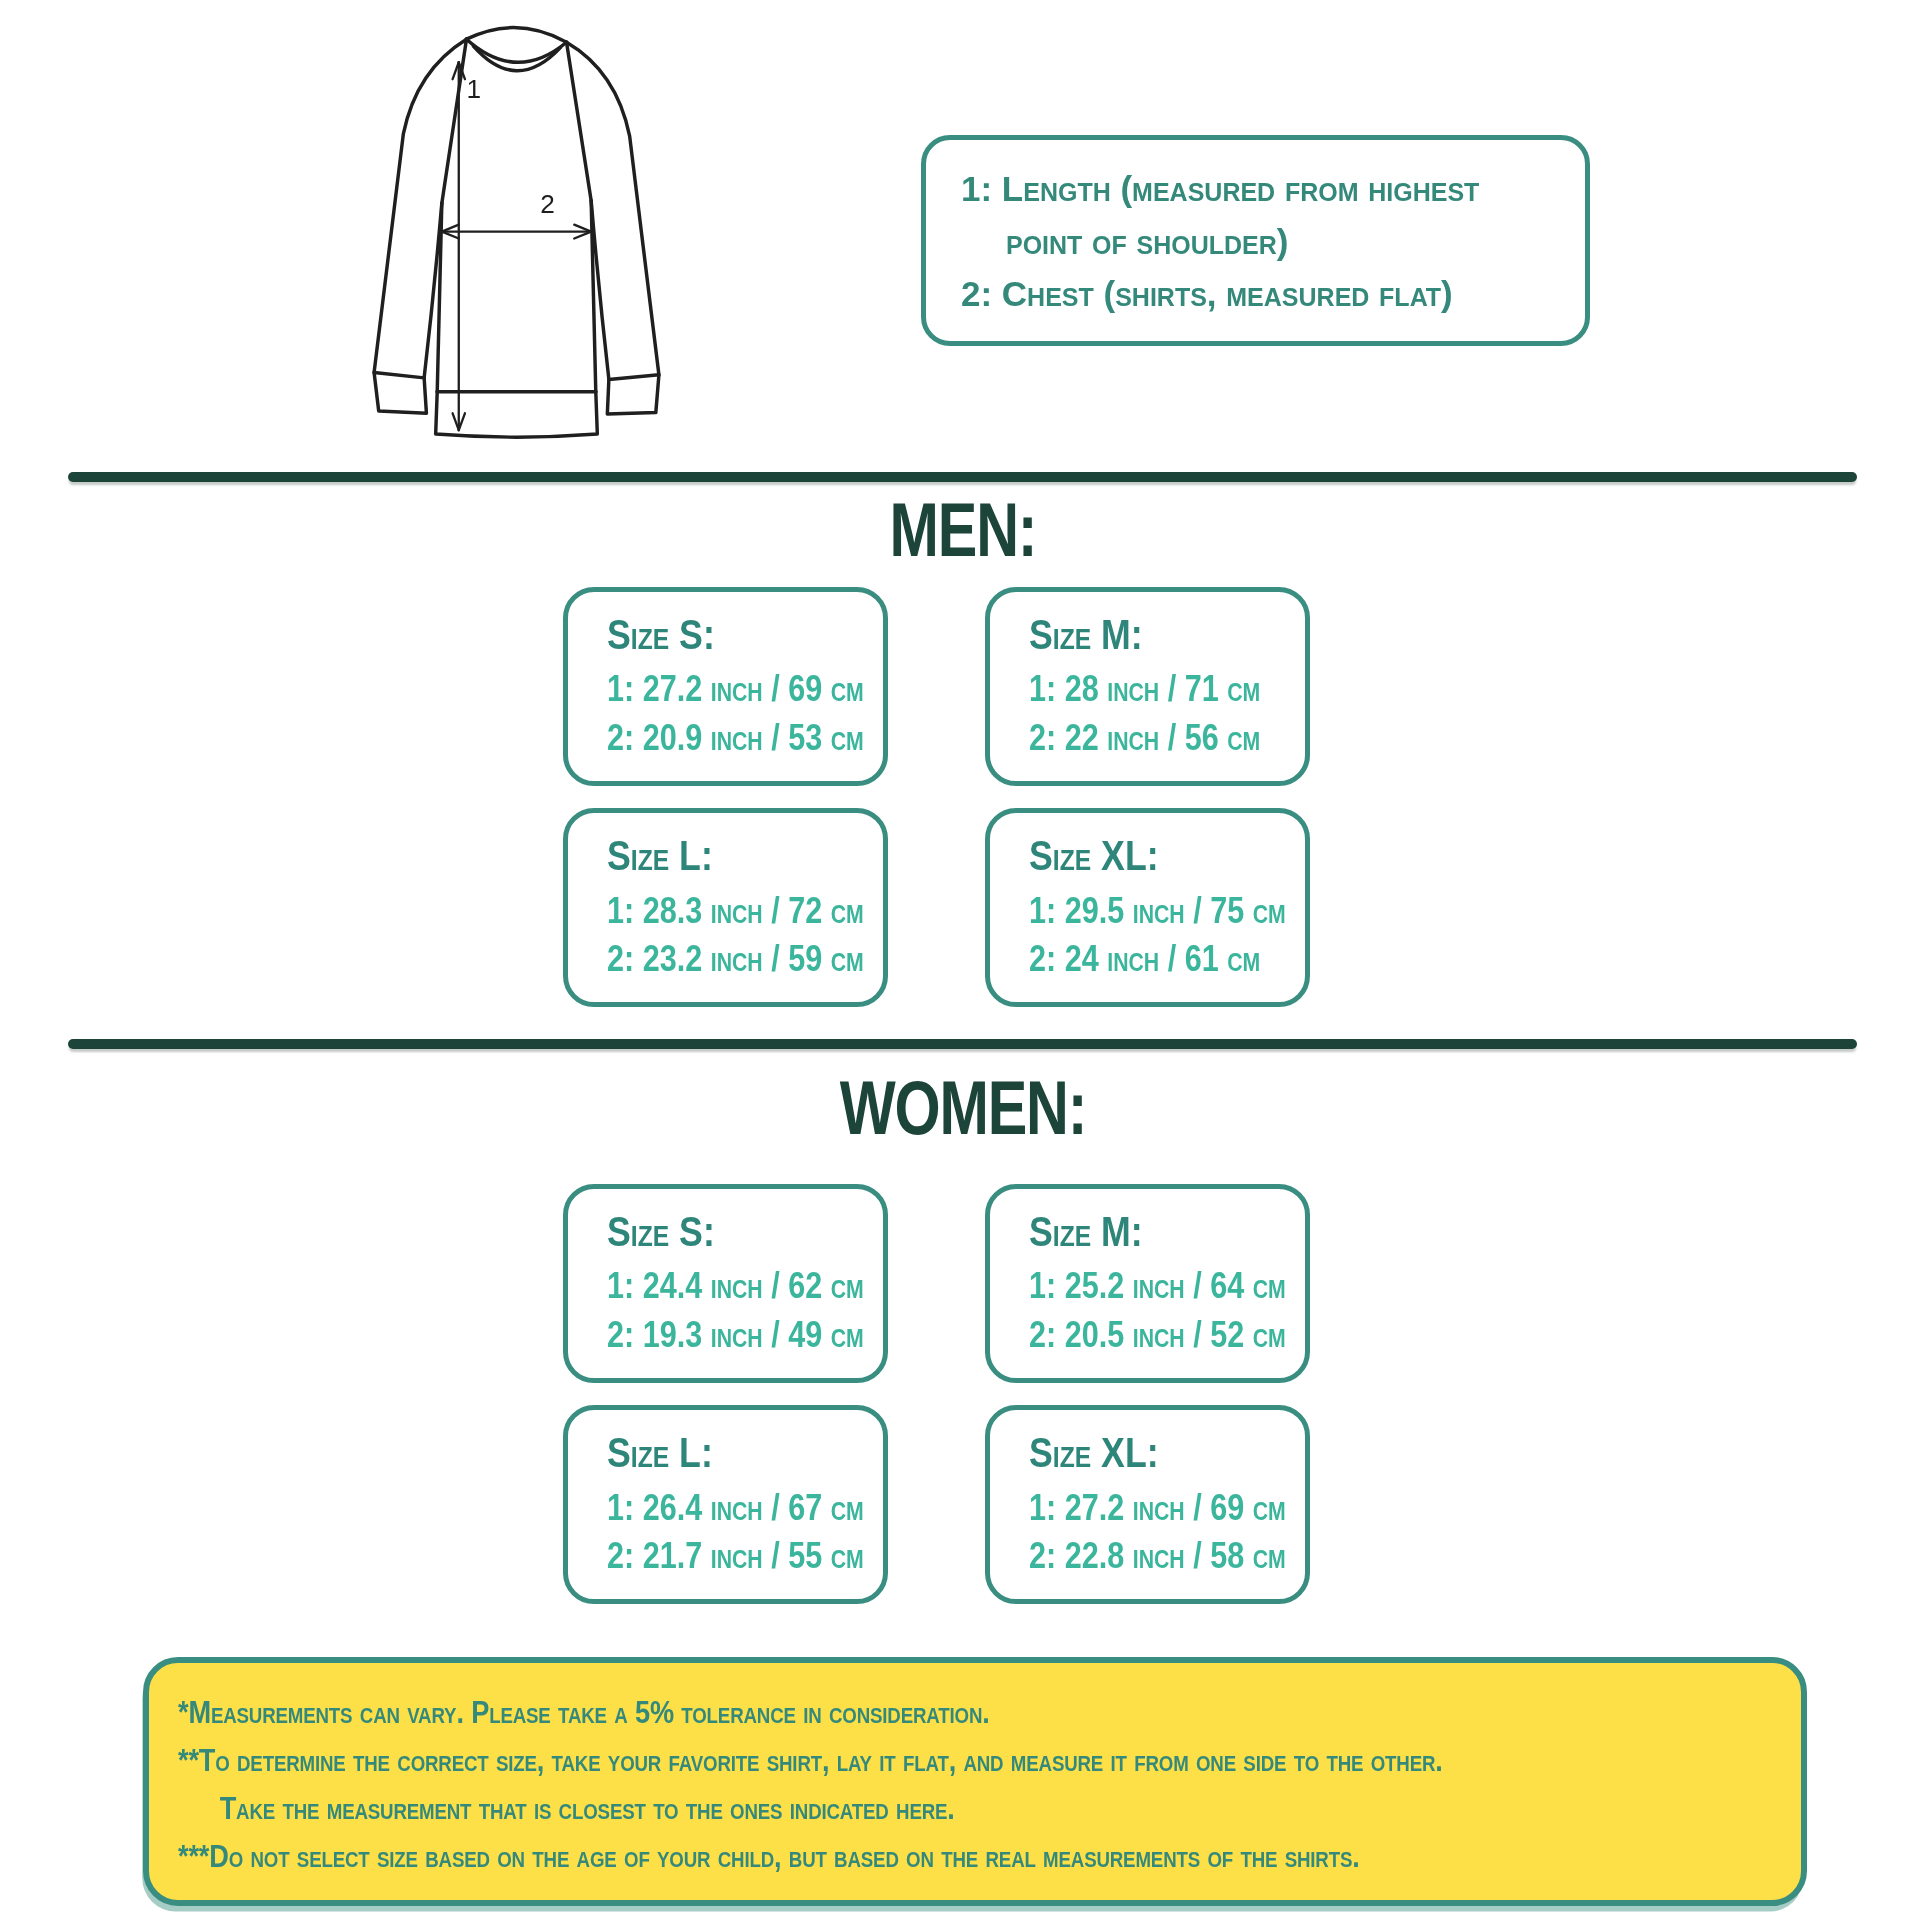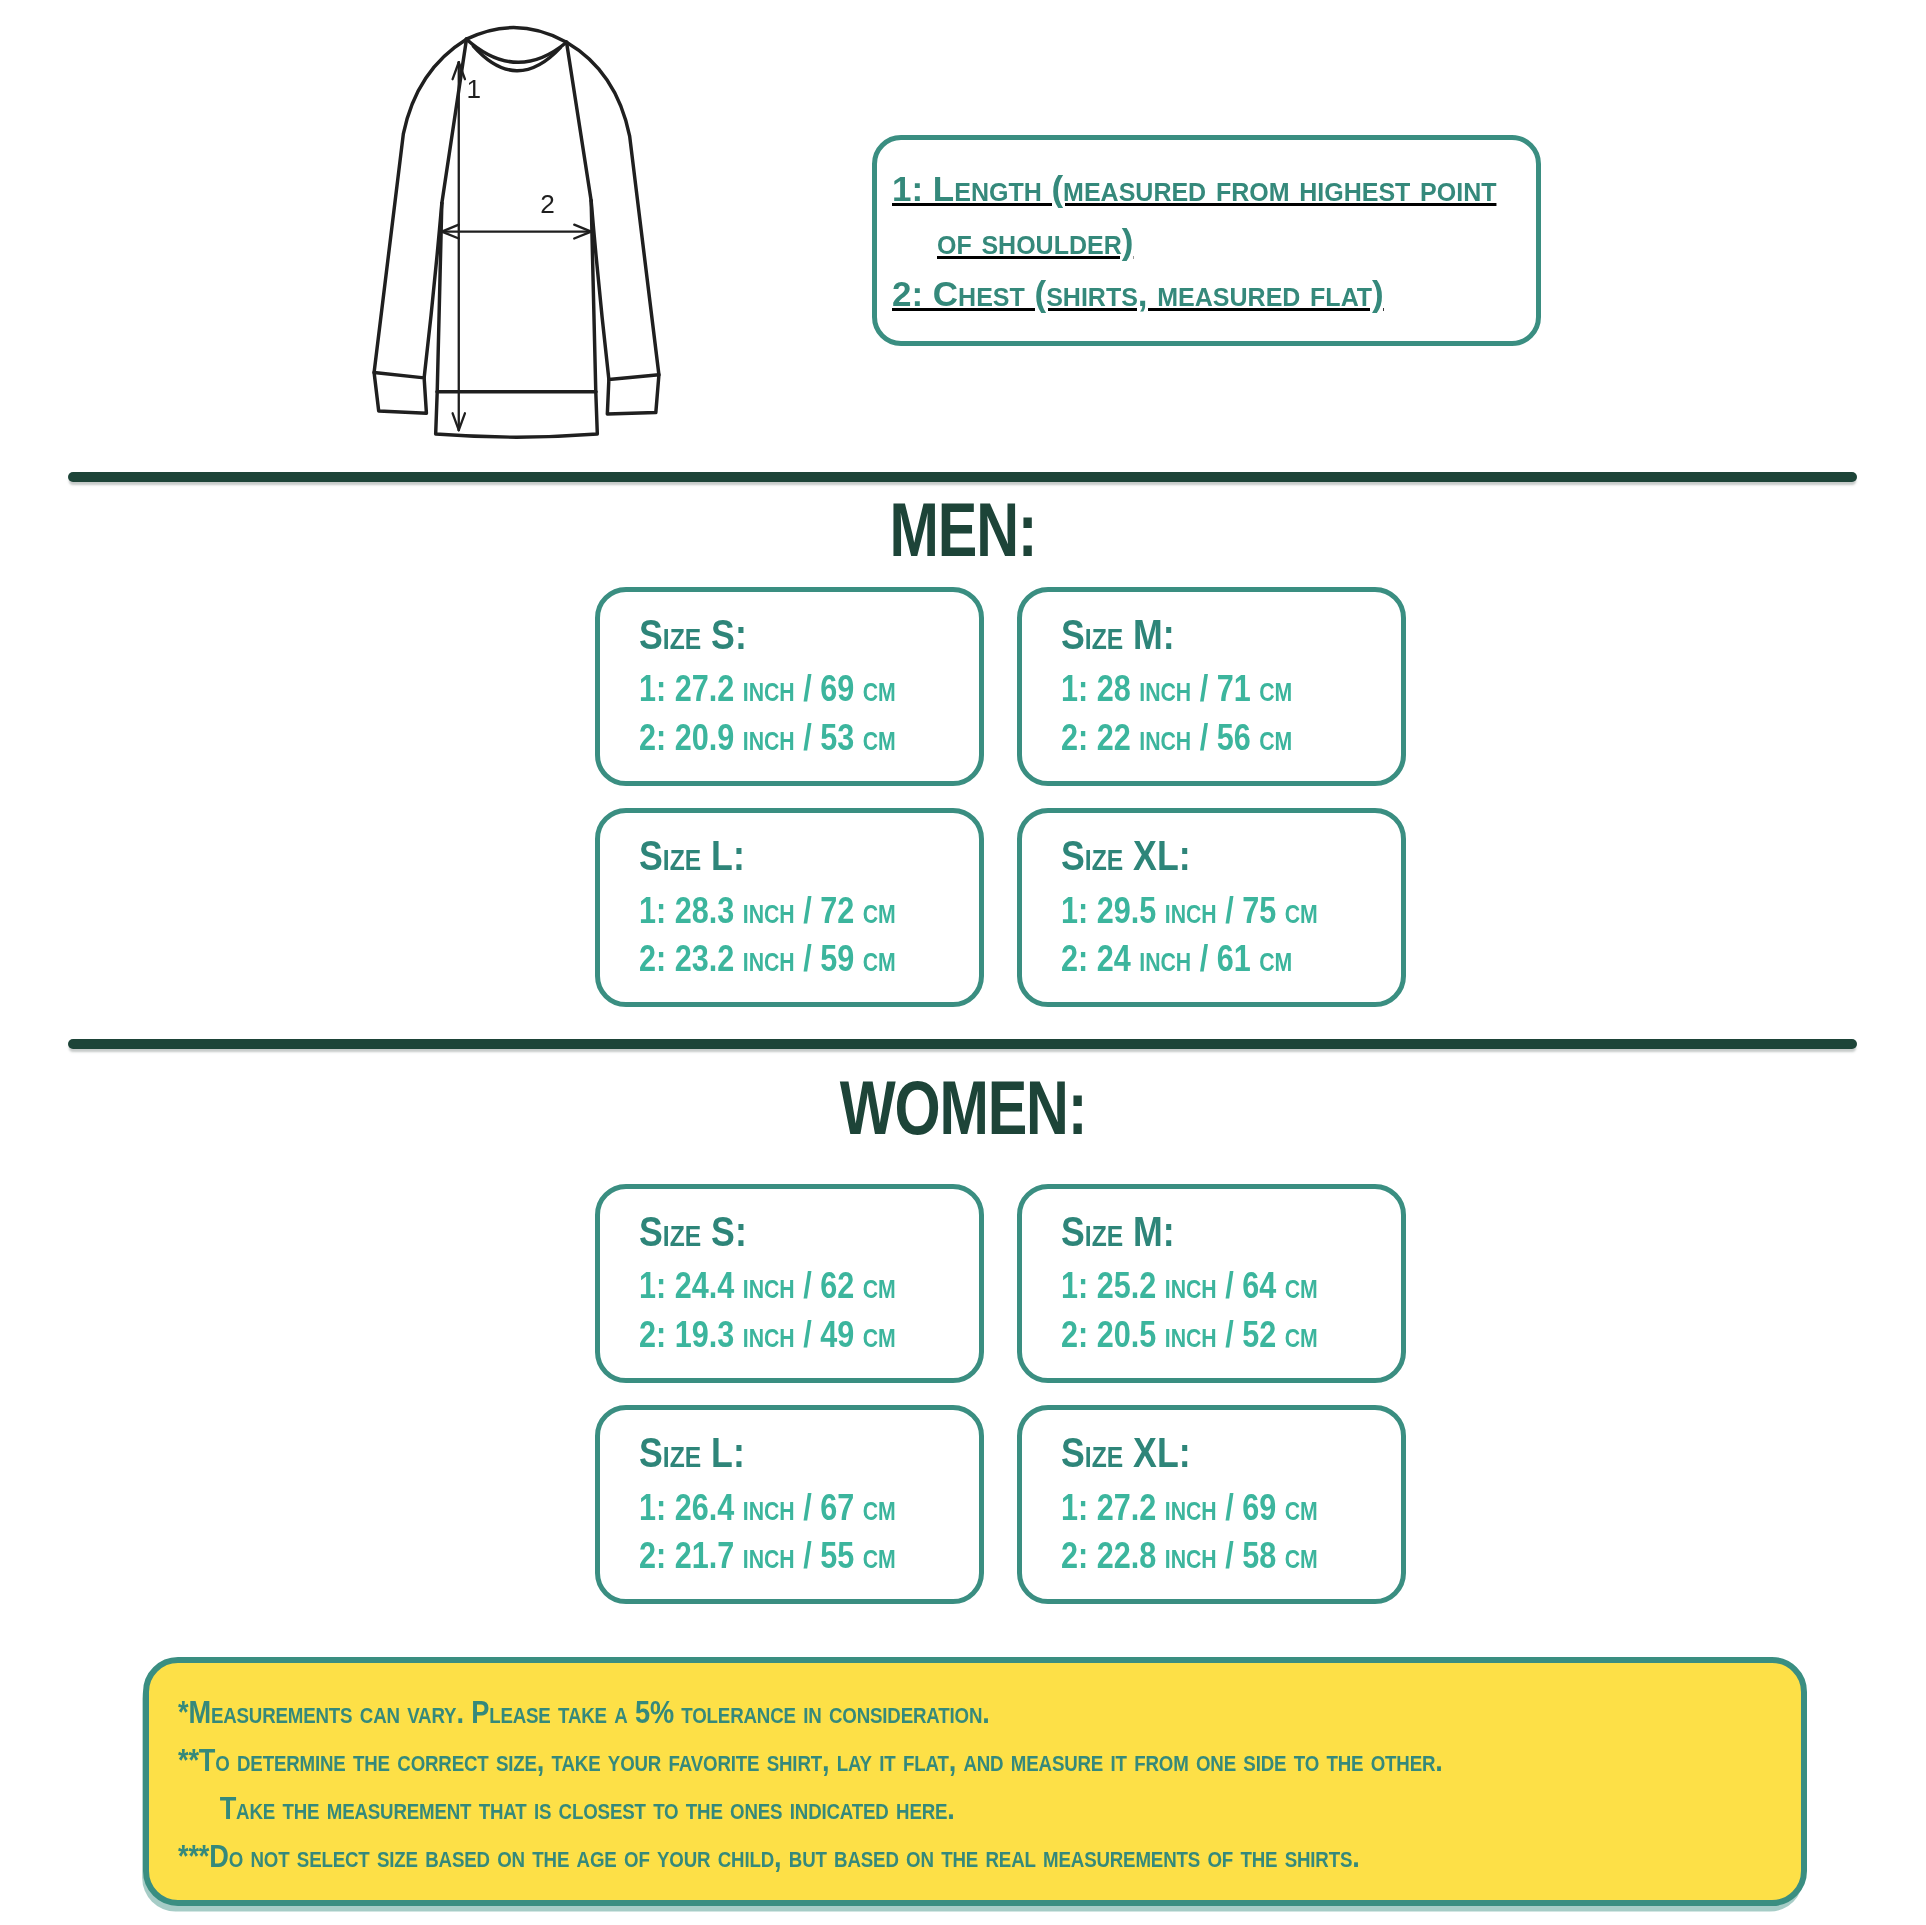--- a/index.html
+++ b/index.html
@@ -8,22 +8,22 @@
     font-family:"Liberation Sans", sans-serif;
   }
   
   .shirt{position:absolute;left:351px;top:21.6px;width:331px;height:420px;}
   .shirt path,.shirt line,.shirt polyline{fill:none;stroke:#1f1f1f;}
   .garment{stroke-width:4.5;stroke-linecap:round;stroke-linejoin:round;}
   .measure{stroke-width:3;stroke-linecap:round;}
   .measure-label{fill:#1f1f1f;font-size:34px;font-family:"Liberation Sans",sans-serif;}
   
   .legend-box{
-    position:absolute;left:872px;top:135px;width:669px;box-sizing:border-box;
-    border:5.4px solid #3a8e81;border-radius:29px;padding:23px 28px 20px 15px;text-decoration:underline;
+    position:absolute;left:921px;top:135px;width:669px;box-sizing:border-box;
+    border:5.4px solid #3a8e81;border-radius:29px;padding:23px 28px 20px 35px;
   }
   .legend-item{
     color:#35897b;font-weight:bold;font-variant:small-caps;
     font-size:35px;line-height:1.5;
   }
   .legend-item.hang{padding-left:45px;text-indent:-45px;}
   
   .divider{
     position:absolute;left:68px;width:1789px;height:10px;background:#1d4438;
     border-radius:5.4px;box-shadow:0 3.9px 2.3px -0.8px rgba(110,120,118,0.4);
@@ -39,22 +39,22 @@
   .heading-men{top:490px;}
   .heading-women{top:1068px;}
   
   .grid{
     position:absolute;left:563px;width:811px;display:grid;
     grid-template-columns:389px 389px;column-gap:33px;row-gap:22.3px;
   }
   .men-grid{top:587px;}
   .women-grid{top:1184px;}
   .size-card{
-    box-sizing:border-box;width:389px;height:199px;background:#ffffff;
-    border:5.4px solid #3a8e81;border-radius:31px;padding:18.5px 10.8px 10.8px 39px;margin-left:32px;
+    box-sizing:border-box;width:325px;height:199px;background:#ffffff;
+    border:5.4px solid #3a8e81;border-radius:31px;padding:18.5px 10.8px 10.8px 39px;
   }
   .size-title{
     color:#2e8579;font-weight:bold;font-variant:small-caps;font-size:42px;
     line-height:1.12;margin-bottom:7.7px;white-space:nowrap;
     transform:scaleX(0.85);transform-origin:0 50%;
   }
   .size-line{
     color:#3cb59d;font-weight:bold;font-variant:small-caps;font-size:36px;
     line-height:1.36;white-space:nowrap;transform:scaleX(0.85);transform-origin:0 50%;
   }

